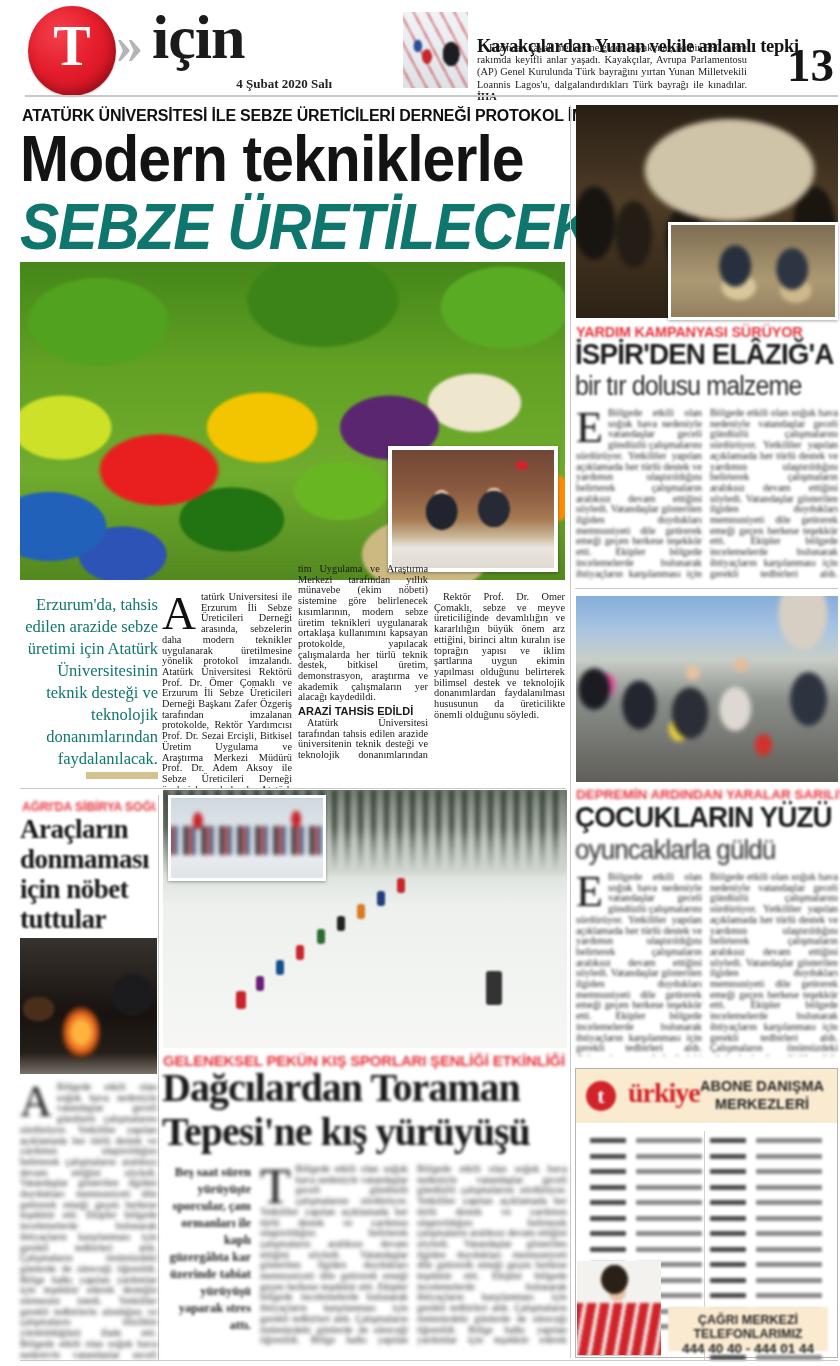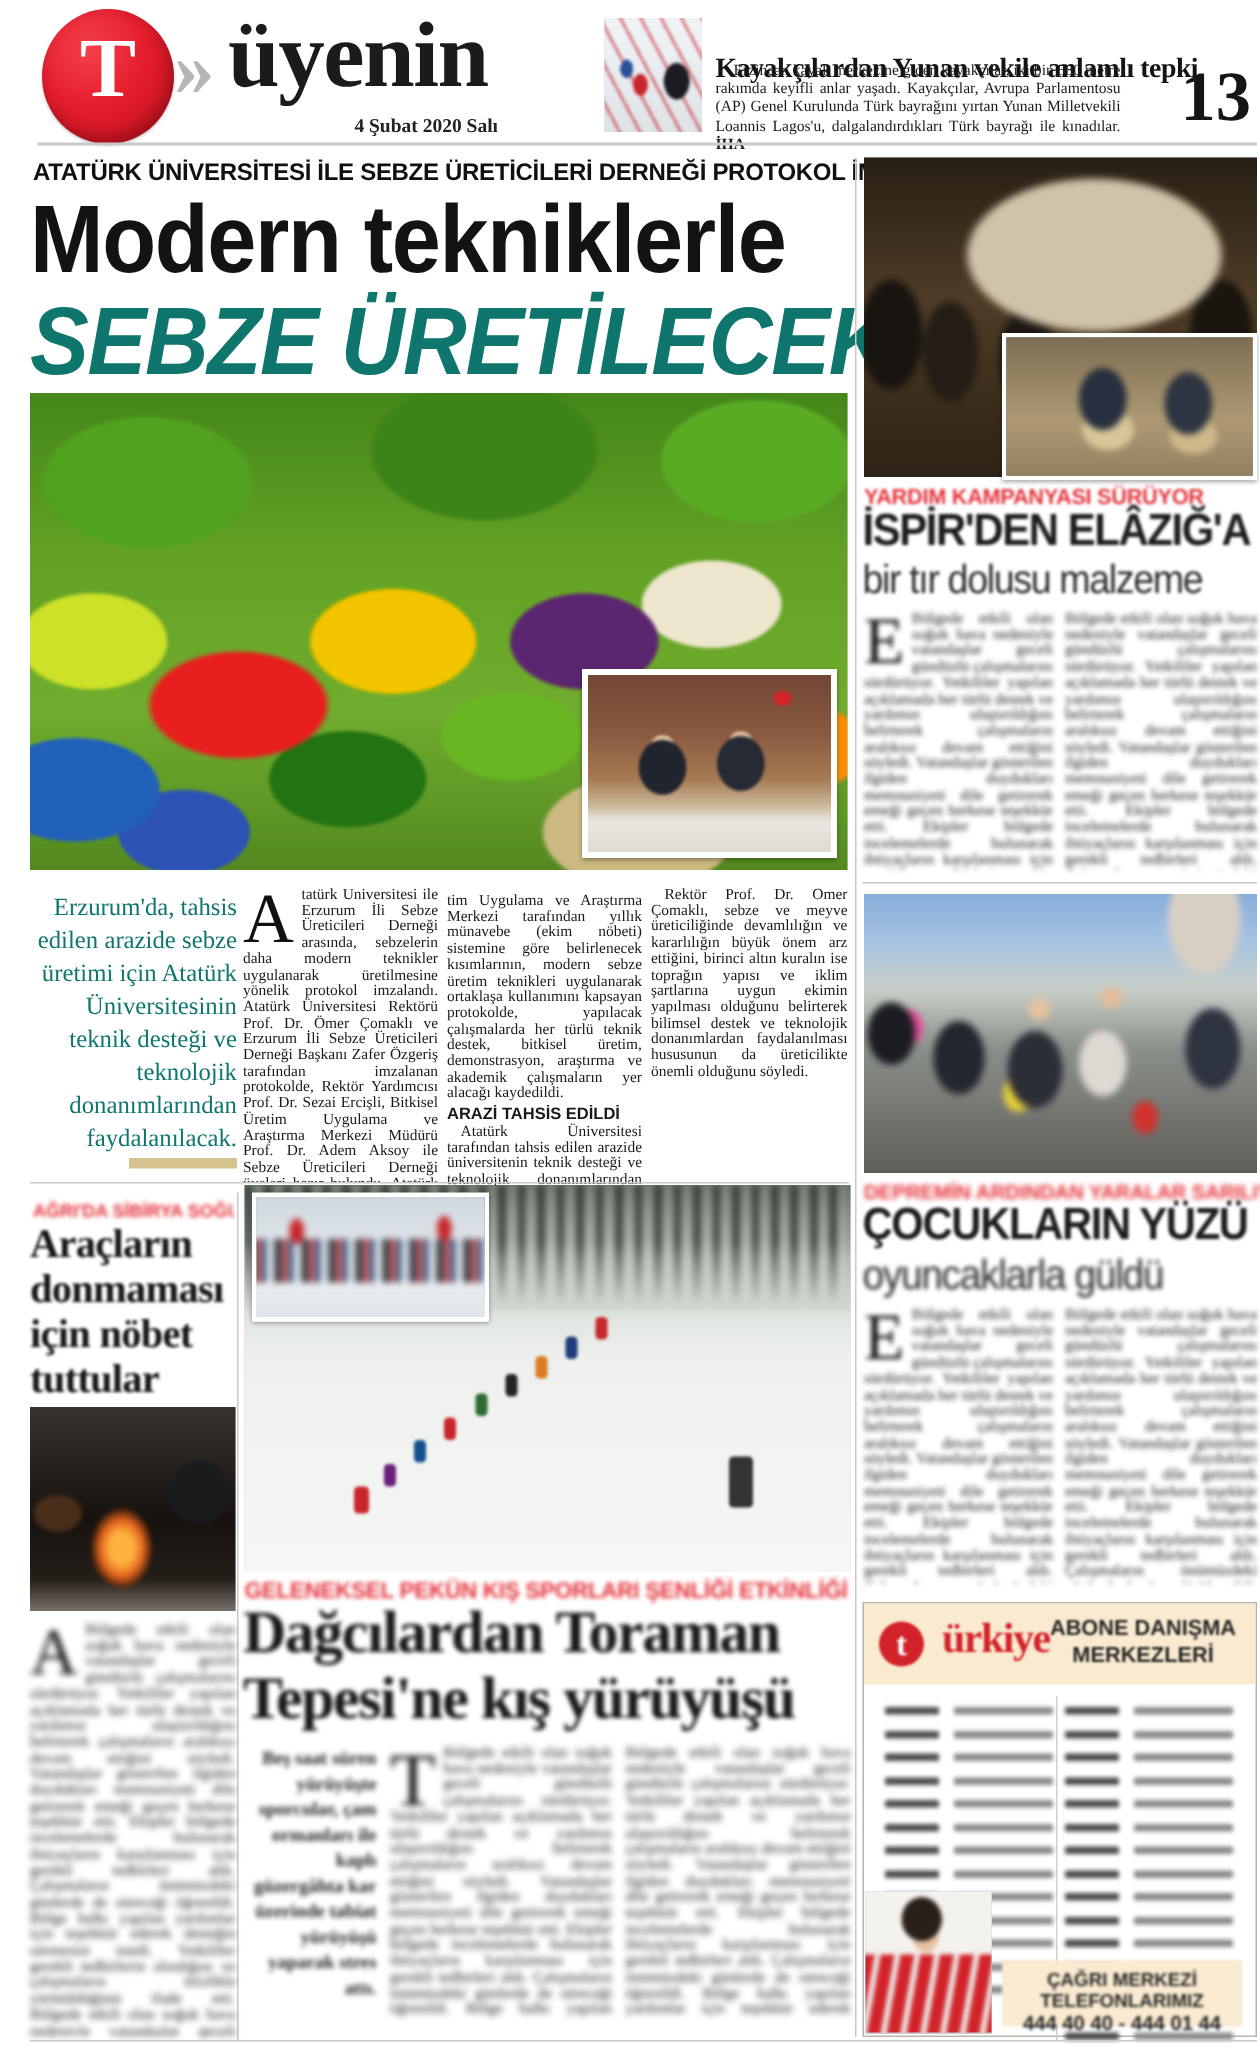--- a/index.html
+++ b/index.html
@@ -36,21 +36,21 @@
   .hk:nth-child(7){background:#15508e;} .hk:nth-child(8){background:#6a1f7a;}
   .hk:nth-child(9){background:#c8262c;} .hk:nth-child(10){background:#333;}
 </style>
 </head>
 <body>
 
 <div class="logo-circle">
   <div class="logo-t">T</div>
 </div>
 <div class="abs" style="left:116px;top:14px;font-size:54px;font-weight:bold;color:#b5b5b5;font-family:'Liberation Serif',serif;">»</div>
-<div class="abs" style="left:152px;top:2px;font-size:62px;font-weight:bold;letter-spacing:-1px;color:#1b1b1b;">üyenin</div>
+<div class="abs" style="left:152px;top:2px;font-size:62px;font-weight:bold;letter-spacing:-1px;color:#1b1b1b;">için</div>
 <div class="abs" style="left:152px;top:76px;width:180px;text-align:right;font-weight:bold;font-size:13px;color:#222;">4 Şubat 2020 Salı</div>
 
 <div class="photo" style="left:403px;top:12px;width:65px;height:76px;">
   <div class="ph-in b1" style="background:
      radial-gradient(14px 20px at 72% 55%, #1c1c22 0 60%, transparent 62%),
      radial-gradient(8px 12px at 38% 58%, #c8262c 0 60%, transparent 62%),
      radial-gradient(7px 10px at 25% 45%, #2a4f9b 0 60%, transparent 62%),
      repeating-linear-gradient(62deg, rgba(200,30,40,.55) 0 2px, transparent 2px 12px),
      linear-gradient(180deg,#f1f4f7 0%,#e6eaee 60%,#dde2e6 100%);"></div>
 </div>
@@ -94,21 +94,21 @@
     linear-gradient(180deg,#6e4434 0%,#8a5a40 35%,#a67a52 58%,#cbb89a 72%,#e9e6df 80%,#ddd8cf 100%);"></div>
 </div>
 
 <div class="abs" style="left:22px;top:594px;width:136px;text-align:right;font-size:16.5px;line-height:22px;color:#0f766e;">Erzurum'da, tahsis edilen arazide sebze üretimi için Atatürk Üniversitesinin teknik desteği ve teknolojik donanımlarından faydalanılacak.</div>
 <div class="abs" style="left:86px;top:772px;width:72px;height:7px;background:#d4c28f;"></div>
 
 <div class="abs body-txt" style="left:162px;top:592px;width:130px;height:196px;overflow:hidden;">
   <span class="dropcap">A</span>
   <span>tatürk Üniversitesi ile Erzurum İli Sebze Üreticileri Derneği arasında, sebzelerin daha modern teknikler uygulanarak üretilmesine yönelik protokol imzalandı. Atatürk Üniversitesi Rektörü Prof. Dr. Ömer Çomaklı ve Erzurum İli Sebze Üreticileri Derneği Başkanı Zafer Özgeriş tarafından imzalanan protokolde, Rektör Yardımcısı Prof. Dr. Sezai Ercişli, Bitkisel Üretim Uygulama ve Araştırma Merkezi Müdürü Prof. Dr. Adem Aksoy ile Sebze Üreticileri Derneği üyeleri hazır bulundu. Atatürk Üniversitesi uhdesinde bulunan arazinin, yine Atatürk Üniversitesi Bitkisel Üre-</span>
 </div>
-<div class="abs body-txt" style="left:298px;top:596px;width:130px;height:196px;overflow:hidden;">
+<div class="abs body-txt" style="left:298px;top:564px;width:130px;height:196px;overflow:hidden;">
   <div>tim Uygulama ve Araştırma Merkezi tarafından yıllık münavebe (ekim nöbeti) sistemine göre belirlenecek kısımlarının, modern sebze üretim teknikleri uygulanarak ortaklaşa kullanımını kapsayan protokolde, yapılacak çalışmalarda her türlü teknik destek, bitkisel üretim, demonstrasyon, araştırma ve akademik çalışmaların yer alacağı kaydedildi.</div>
   <div class="sans" style="font-weight:bold;font-size:11px;margin:3px 0 1px;">ARAZİ TAHSİS EDİLDİ</div>
   <div style="text-indent:9px;">Atatürk Üniversitesi tarafından tahsis edilen arazide üniversitenin teknik desteği ve teknolojik donanımlarından faydalanılarak ortak modern sebze tarımının gerçekleş-</div>
 </div>
 <div class="abs body-txt" style="left:434px;top:592px;width:131px;height:196px;overflow:hidden;">
   <div style="text-indent:9px;"><span>Rektör Prof. Dr. Ömer Çomaklı, sebze ve meyve üreticiliğinde devamlılığın ve kararlılığın büyük önem arz ettiğini, birinci altın kuralın ise toprağın yapısı ve iklim şartlarına uygun ekimin yapılması olduğunu belirterek bilimsel destek ve teknolojik donanımlardan faydalanılması hususunun da üreticilikte önemli olduğunu söyledi.</span>
     
     </div>
 </div>
 

